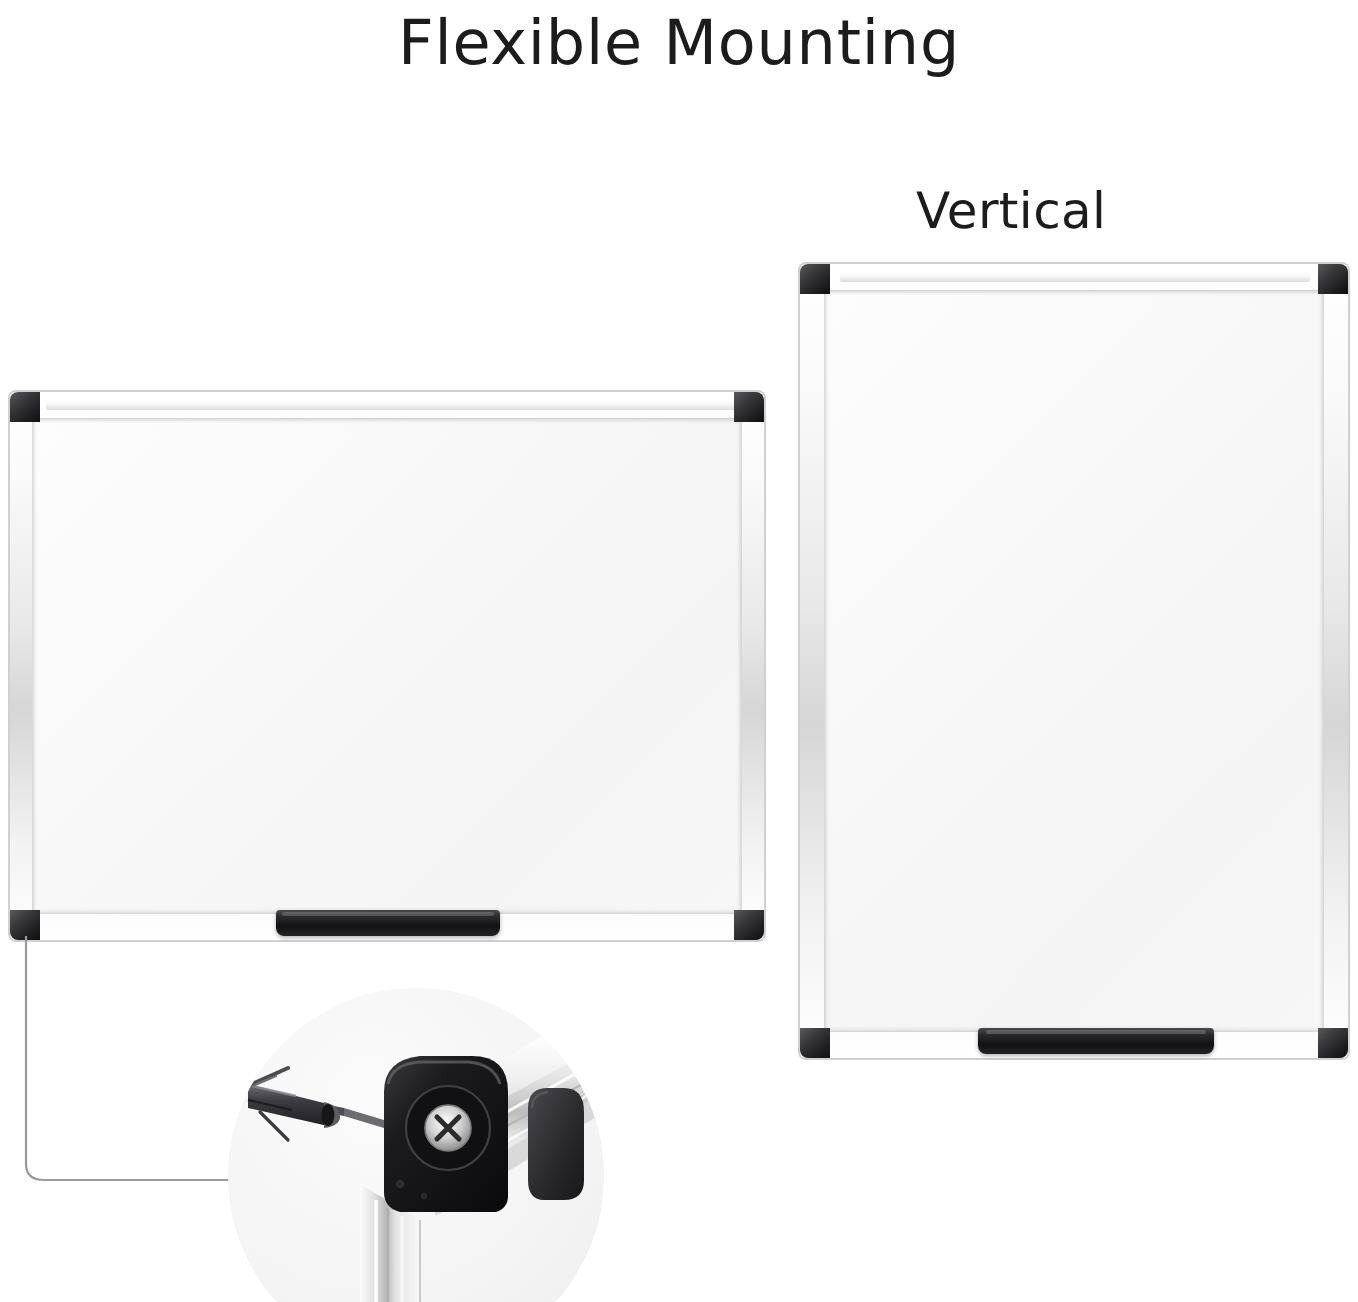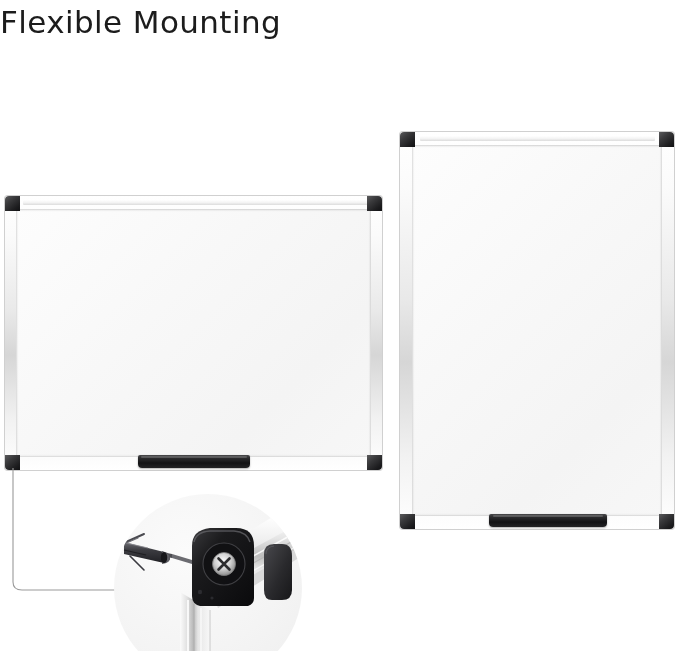--- a/index.html
+++ b/index.html
@@ -19,20 +19,21 @@
     background: #ffffff;
     overflow: hidden;
   }
 
   
   .page-title {
     position: absolute;
     left: 0;
     top: 2px;
     width: 679px;
+    text-align: center;
     font-size: 31px;
     font-weight: 400;
     letter-spacing: 0.4px;
     color: #1c1c1c;
     line-height: 40px;
   }
 
   
   .board-label {
     position: absolute;
@@ -143,20 +144,21 @@
   #detail-callout svg { display: block; }
 </style>
 </head>
 <body>
 
 <div id="stage">
 
   <div class="page-title">Flexible Mounting</div>
 
 
+  <div class="board-label" id="label-vertical">Vertical</div>
 
   <div class="whiteboard" id="board-horizontal">
     <div class="rail-highlight"></div>
     <div class="board-surface"></div>
     <div class="corner-cap cc-tl" style="left:0;top:0;"></div>
     <div class="corner-cap cc-tr" style="right:0;top:0;"></div>
     <div class="corner-cap cc-bl" style="left:0;bottom:0;"></div>
     <div class="corner-cap cc-br" style="right:0;bottom:0;"></div>
   </div>
 

